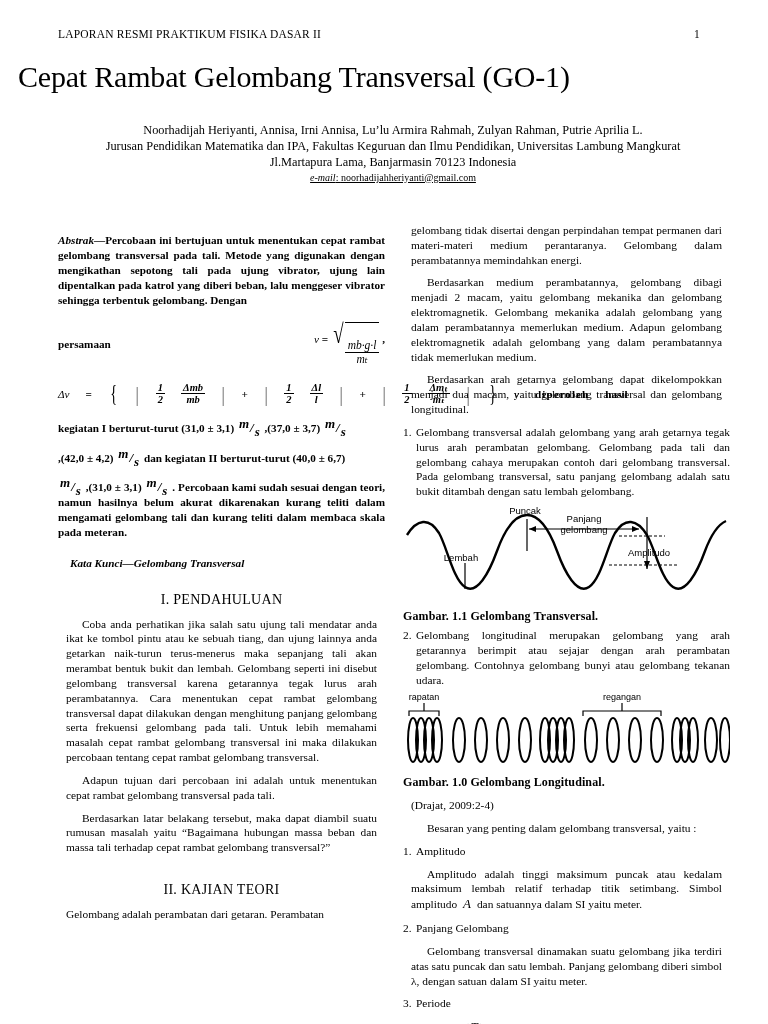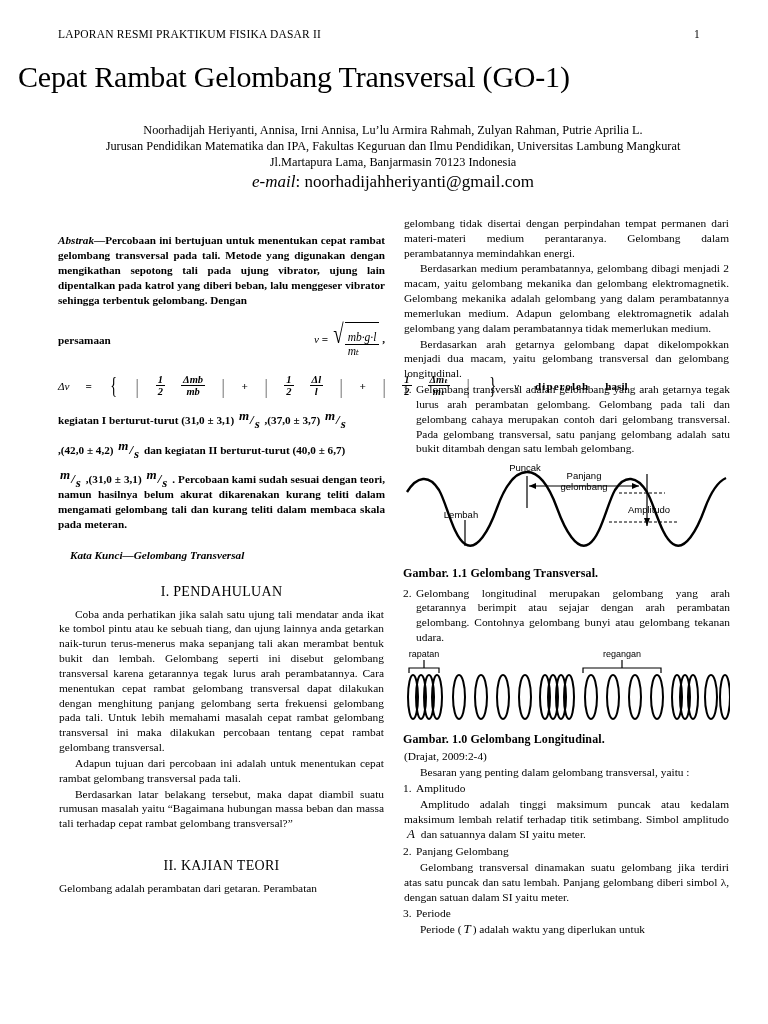--- a/index.html
+++ b/index.html
@@ -54,21 +54,21 @@
   .authors-block {
     position: absolute;
     top: 122px;
     left: 58px;
     right: 40px;
     text-align: center;
     font-size: 12.3px;
     line-height: 1.32;
   }
   .authors-block .aff { display: block; }
-  .email-line { font-size: 17px; }
+  .email-line { font-size: 10px; text-decoration: underline; }
   .email-label { font-style: italic; }
 
   
   .columns {
     position: absolute;
     top: 215px;
     left: 58px;
     width: 672px;
     display: flex;
     gap: 18px;
@@ -131,27 +131,27 @@
   }
   .sqrt-sign {
     font-size: 27px;
     line-height: 0.95;
     transform: scaleX(0.7);
     margin-right: -1px;
   }
   .frac {
     display: inline-flex;
     flex-direction: column;
-    text-align: left;
+    text-align: center;
     vertical-align: middle;
     font-style: italic;
     font-size: 11.5px;
     line-height: 1.15;
     border-top: 1px solid #000;
-    padding-top: 8px;
+    padding-top: 16px;
   }
   .frac .num {
     padding: 0 3px 0px 3px;
     border-bottom: 1px solid #000;
   }
   .frac .den { padding: 0px 3px 0 3px; }
   .brace {
     font-size: 24px;
     transform: scaleX(0.6);
     display: inline-block;
@@ -190,21 +190,21 @@
 
   
   .sec-head {
     text-align: center;
     font-size: 14px;
     margin: 20px 0 6px 0;
     font-weight: normal;
     letter-spacing: 0.3px;
   }
   p.body {
-    margin: 1px;
+    margin: 8px;
     text-indent: 16px;
     text-align: justify;
     font-size: 11.4px;
     line-height: 1.30;
   }
   p.body.noind { text-indent: 0; }
 
   
   .num-item {
     display: flex;

